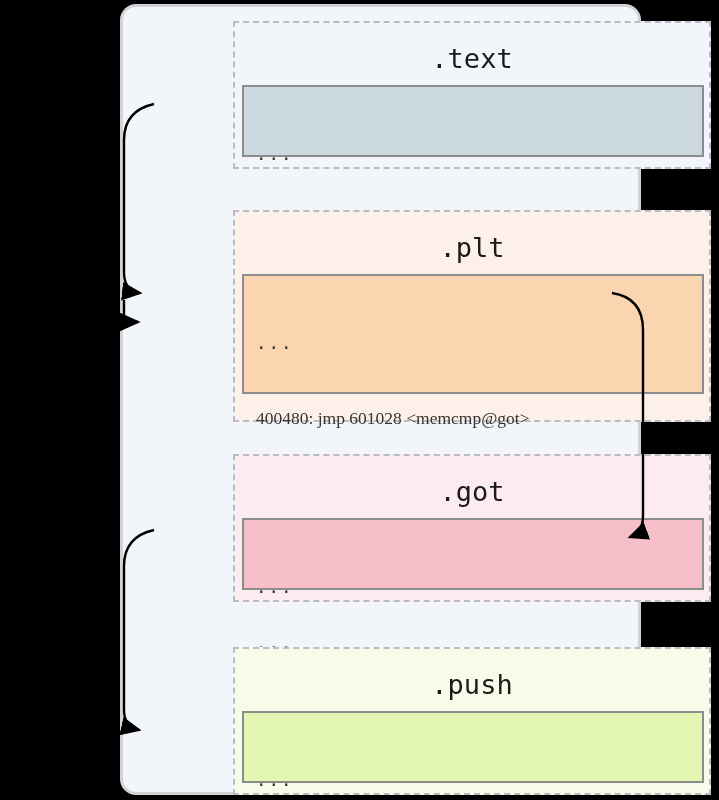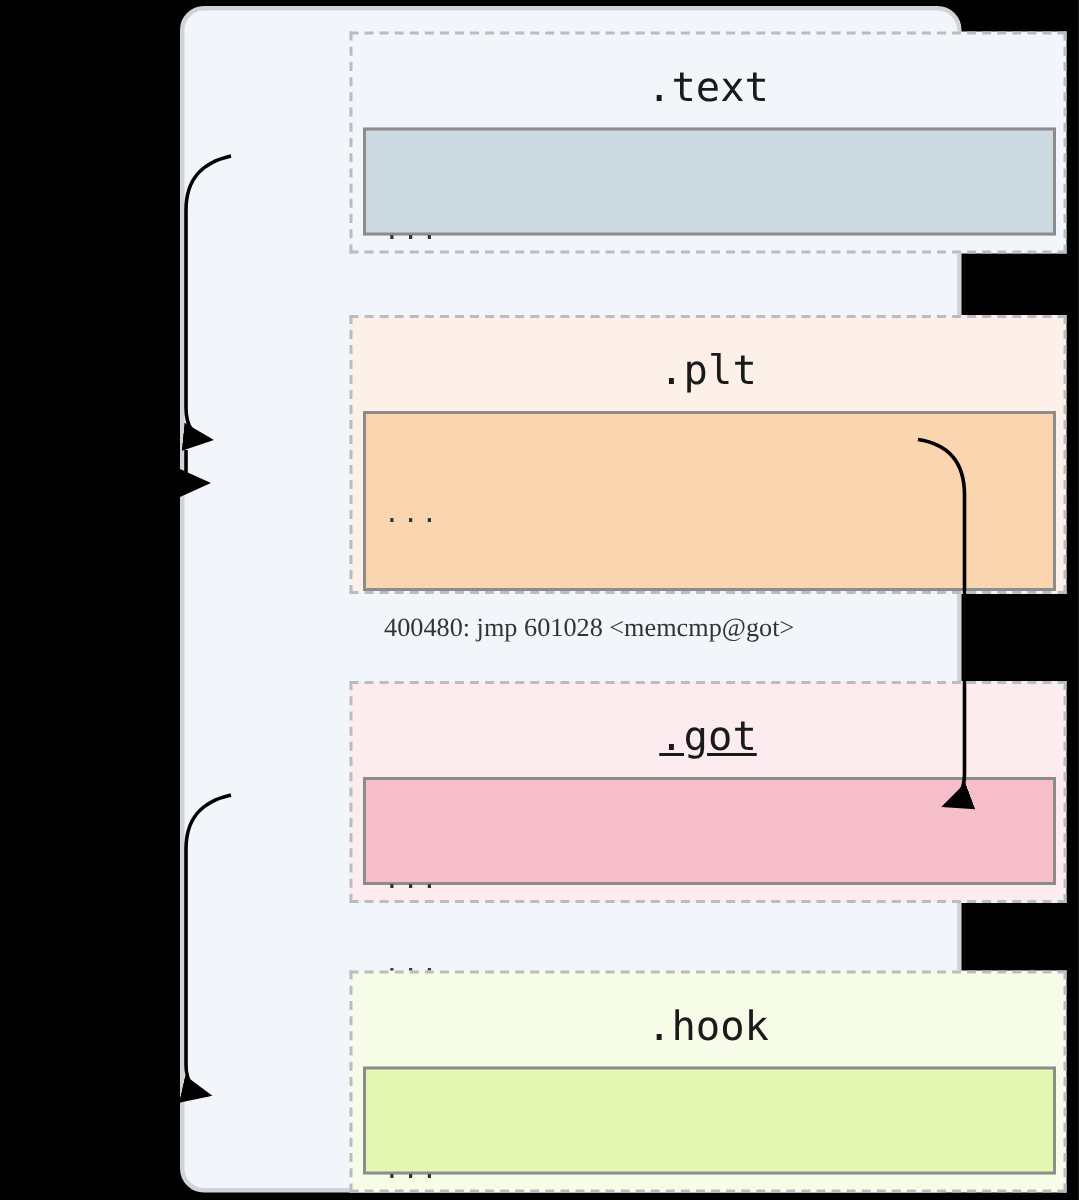--- a/index.html
+++ b/index.html
@@ -37,37 +37,37 @@
 
   
   .section {
     position: absolute;
     left: 110px;
     width: 478px;
     border: 2px dashed #b9bcc2;
     box-sizing: border-box;
   }
   .sec-text { top: 14px;  height: 148px; background: #f2f5fa; }
-  .sec-plt  { top: 203px; height: 186px; background: #fdf0e8; }
+  .sec-plt  { top: 203px; height: 212px; background: #fdf0e8; }
   .sec-got  { top: 447px; height: 148px; background: #fcecf0; }
   .sec-hook { top: 640px; height: 148px; background: #f7fce9; }
 
   .section-title {
     position: absolute;
     left: 0;
     right: 0;
     text-align: center;
     font-size: 27px;
     color: #1a1a1a;
     letter-spacing: 0px;
     font-family: "DejaVu Sans Mono", monospace;
   }
   .sec-text .section-title { top: 20px; }
   .sec-plt  .section-title { top: 20px; }
-  .sec-got  .section-title { top: 20px; text-decoration: underline; }
+  .sec-got  .section-title { top: 20px; }
   .sec-hook .section-title { top: 20px; }
 
   
   .code-box {
     position: absolute;
     left: 7px;
     width: 462px;
     border: 2px solid #8c8c8c;
     box-sizing: border-box;
     padding: 5px 0 5px 12px;
@@ -129,21 +129,21 @@
     <div class="section sec-got">
       <div class="section-title">.got</div>
       <div class="code-box">
         <span class="ellipsis">...</span>
         <span class="code-line">601028: XXXXXX &lt;memcmp@hook&gt;</span>
         <span class="ellipsis">...</span>
       </div>
     </div>
 
     <div class="section sec-hook">
-      <div class="section-title">.hook</div>
+      <div class="section-title">.push</div>
       <div class="code-box">
         <span class="ellipsis">...</span>
         
         
       </div>
     </div>
 
   </div>
 
   <svg id="connectors" viewBox="0 0 719 800">

